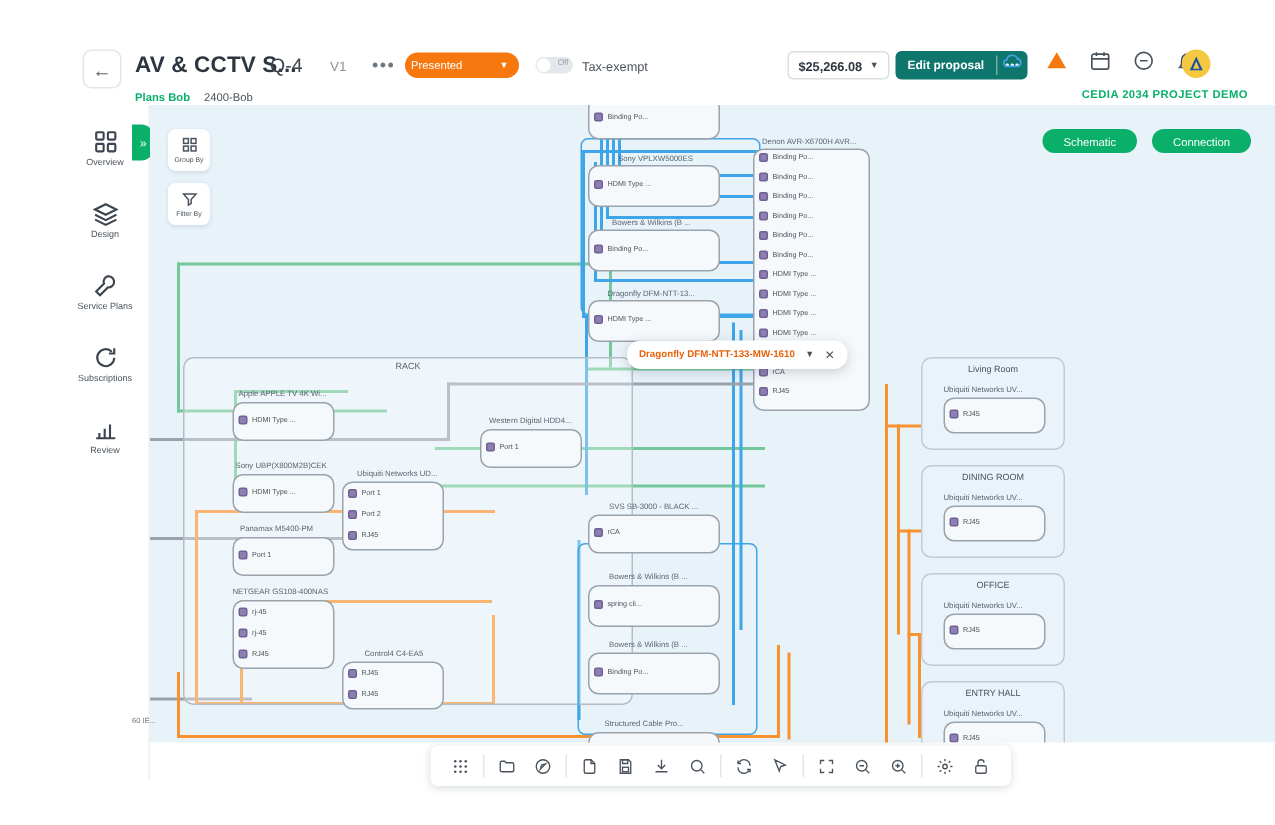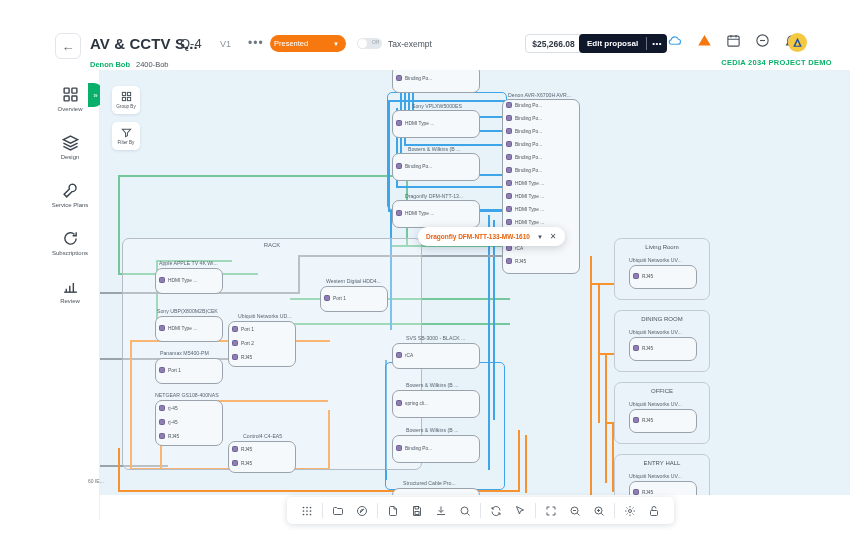--- a/index.html
+++ b/index.html
@@ -50,22 +50,22 @@
 
   .price-box {
     position:absolute; left:525px; top:34px; width:68px; height:19px;
     border:1px solid #d9dee3; border-radius:4px; background:#fff;
     display:flex; align-items:center; justify-content:center; gap:5px; cursor:pointer;
   }
   .price-box .amt { font-size:8.5px; font-weight:bold; color:#2d3640; }
   .price-box .car { font-size:6px; color:#4a535c; }
 
   .edit-btn {
-    position:absolute; left:579px; top:34px; height:19px;
-    background:#0f172a; border-radius:4px; display:flex; align-items:center; cursor:pointer;
+    position:absolute; left:597px; top:34px; height:19px;
+    background:#0f766e; border-radius:4px; display:flex; align-items:center; cursor:pointer;
   }
   .edit-btn .lbl { color:#fff; font-size:8px; padding:0 8px; font-weight:bold; }
   .edit-btn .sep { width:1px; height:13px; background:rgba(255,255,255,.4); }
   .edit-btn .more { color:#fff; font-size:8px; padding:0 5px; letter-spacing:.5px; }
 
   .hdr-icons { position:absolute; left:668px; top:33px; display:flex; align-items:center; gap:14px; }
   .hdr-icons .ic { width:15px; height:15px; cursor:pointer; display:block; }
   .avatar {
     position:absolute; left:788px; top:33px; width:19px; height:19px; border-radius:50%;
     background:#f5c842; display:flex; align-items:center; justify-content:center; cursor:pointer;
@@ -212,21 +212,21 @@
           <path d="M10 21h4"></path>
       </svg>
     </div>
     <div class="avatar">
       <svg width="13" height="13" viewBox="0 0 24 24">
         <path d="M12 3 L20 20 H4 Z" fill="#1b4fa0"></path>
         <path d="M12 9 L16 18 H8 Z" fill="#f5c842"></path>
       </svg>
     </div>
 
-    <div style="position:absolute;left:90px;top:60px;font-size:7.5px;font-weight:bold;color:#0ab06a">Denon Bob</div>
+    <div style="position:absolute;left:90px;top:60px;font-size:7.5px;font-weight:bold;color:#0ab06a">Plans Bob</div>
     <div style="position:absolute;left:136px;top:60px;font-size:7.5px;color:#4a535c">2400-Bob</div>
     <div class="demo-label">CEDIA 2034 PROJECT DEMO</div>
   </div>
 
   <div class="leftnav">
     <div class="nav-item">
       <svg class="ic" viewBox="0 0 24 24" fill="none" stroke="#3c454f" stroke-width="2">
         <rect x="3" y="3" width="7" height="7" rx="1"></rect>
           <rect x="14" y="3" width="7" height="7" rx="1"></rect>
         <rect x="3" y="14" width="7" height="7" rx="1"></rect>
@@ -335,20 +335,24 @@
         <span class="lbl">Group By</span>
       </div>
       <div class="gcard">
         <svg class="ic" viewBox="0 0 24 24" fill="none" stroke="#4a535c" stroke-width="2.2">
           <path d="M3 5h18l-7 8v6l-4 2v-8z"></path>
         </svg>
         <span class="lbl">Filter By</span>
       </div>
     </div>
 
+    <div class="view-btns">
+      <div class="vbtn">Schematic</div>
+      <div class="vbtn">Connection</div>
+    </div>
 
     <div class="bluebox" style="left:287px;top:22px;width:120px;height:118px;"></div>
     <div class="node" style="left:292px;top:-5px;width:88px;height:28px;"></div>
     <div class="port" style="left:296px;top:5px;">
       <span class="sq"></span>
       <span class="pl">Binding Po...</span>
     </div>
 
     <div class="node-title" style="left:312px;top:33px;">Sony VPLXW5000ES</div>
     <div class="node" style="left:292px;top:40px;width:88px;height:28px;"></div>

